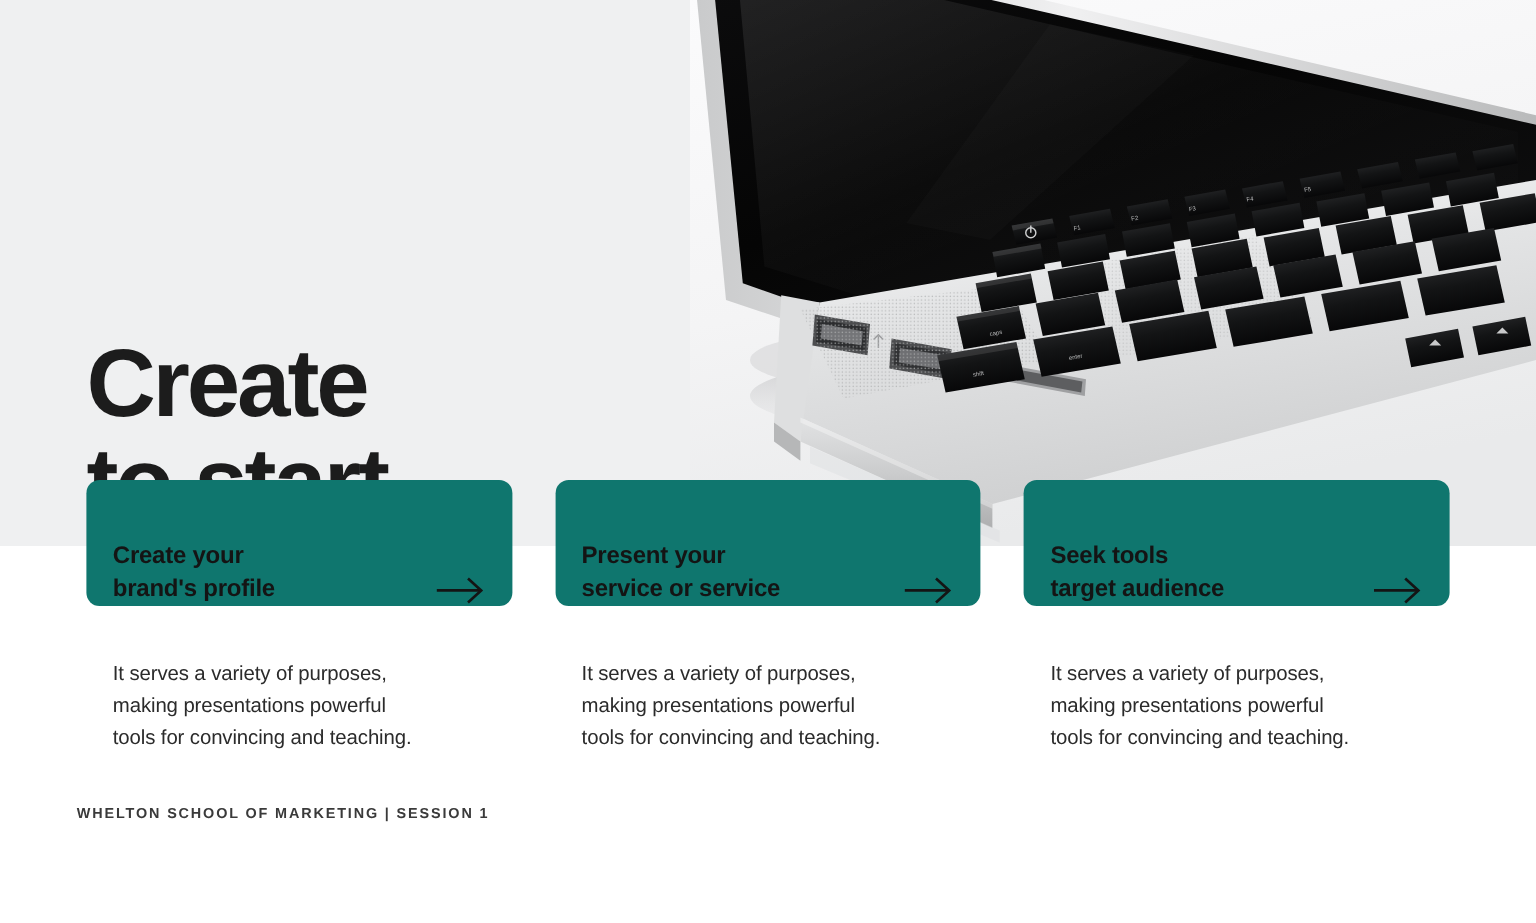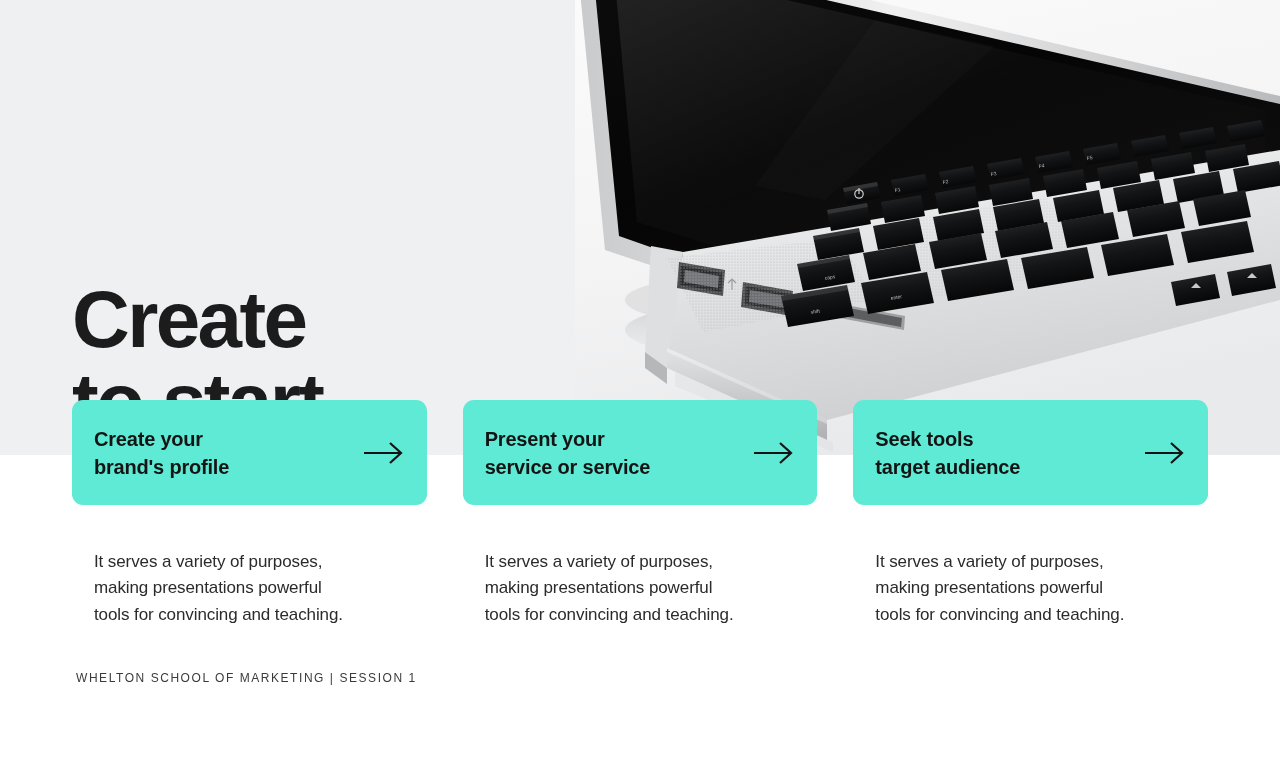--- a/index.html
+++ b/index.html
@@ -33,41 +33,41 @@
   .headline .l2{ display:block; margin-top:10px; }
 
   
   .cards{
     position:absolute; left:72px; top:400px; width:1136px;
     display:flex; gap:36px;
   }
   .col{ width:355px; }
   .card{
     position:relative; height:105px; border-radius:11px;
-    background:#5eead4; display:flex; align-items:center;
+    background:#0f766e; display:flex; align-items:flex-end;
     padding:0 22px; cursor:pointer;
   }
   .card-title{
     font-size:20px; font-weight:700; line-height:1.4;
     color:#141414; letter-spacing:-0.2px; white-space:pre-line;
     flex:1;
   }
   .arrow{ width:42px; height:26px; flex:0 0 auto; margin-left:8px; }
   .arrow svg{ display:block; }
 
   .card-body{
     margin-top:44px; padding-left:22px;
     font-size:17px; line-height:1.55; color:#2b2b2b;
     white-space:pre-line; letter-spacing:-0.1px;
   }
 
   
   .footer{
-    position:absolute; left:76px; top:671px;
-    font-size:12px; font-weight:400; letter-spacing:1.55px;
+    position:absolute; left:64px; top:671px;
+    font-size:12px; font-weight:700; letter-spacing:1.55px;
     color:#3a3a3a; text-transform:uppercase;
   }
 </style>
 </head>
 <body>
 
 <div class="slide">
 
   <div class="top-panel"></div>
 

